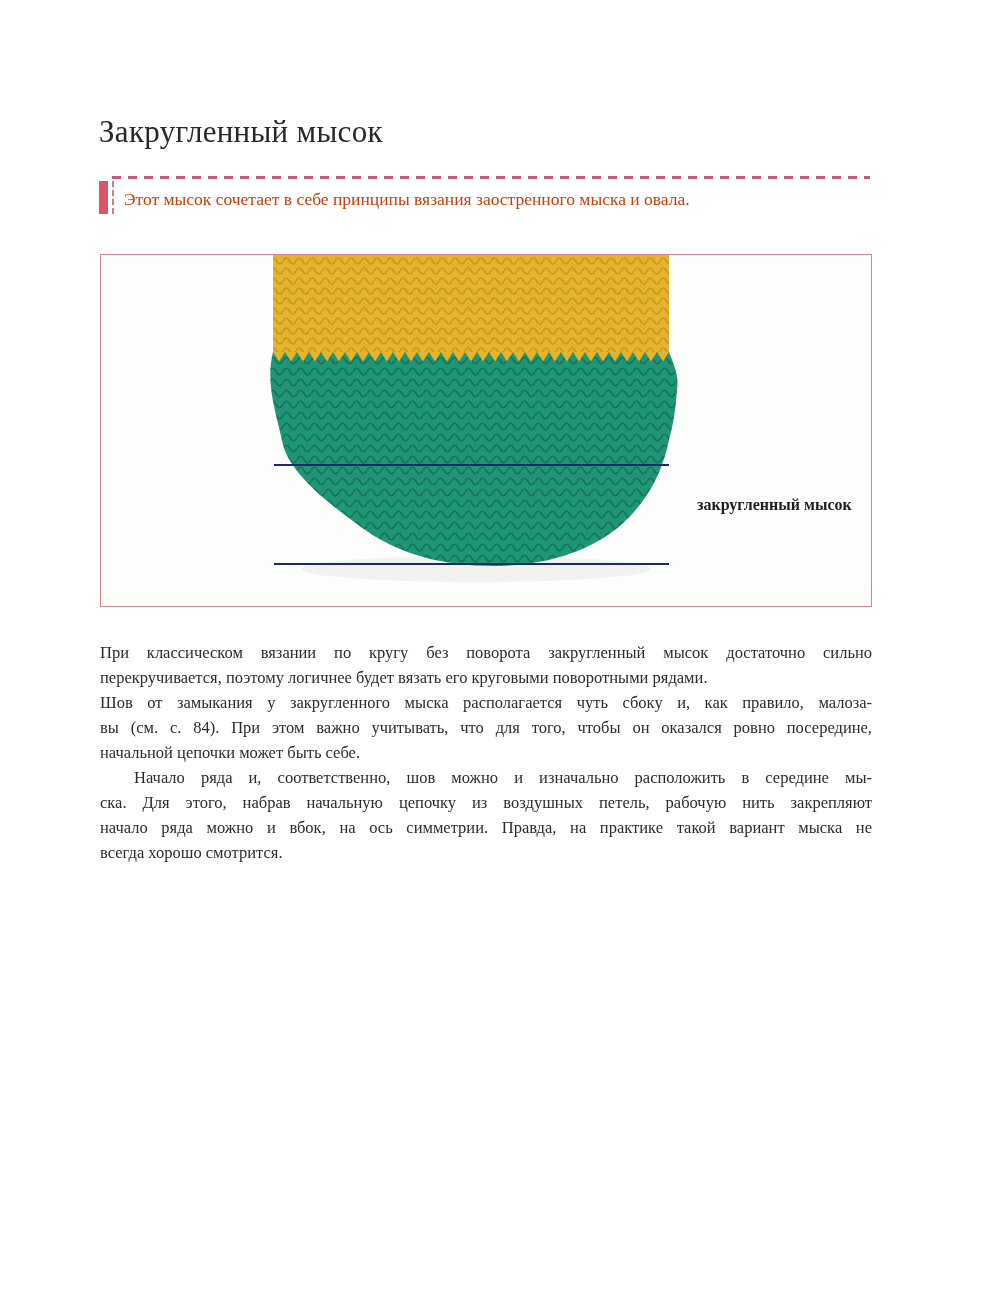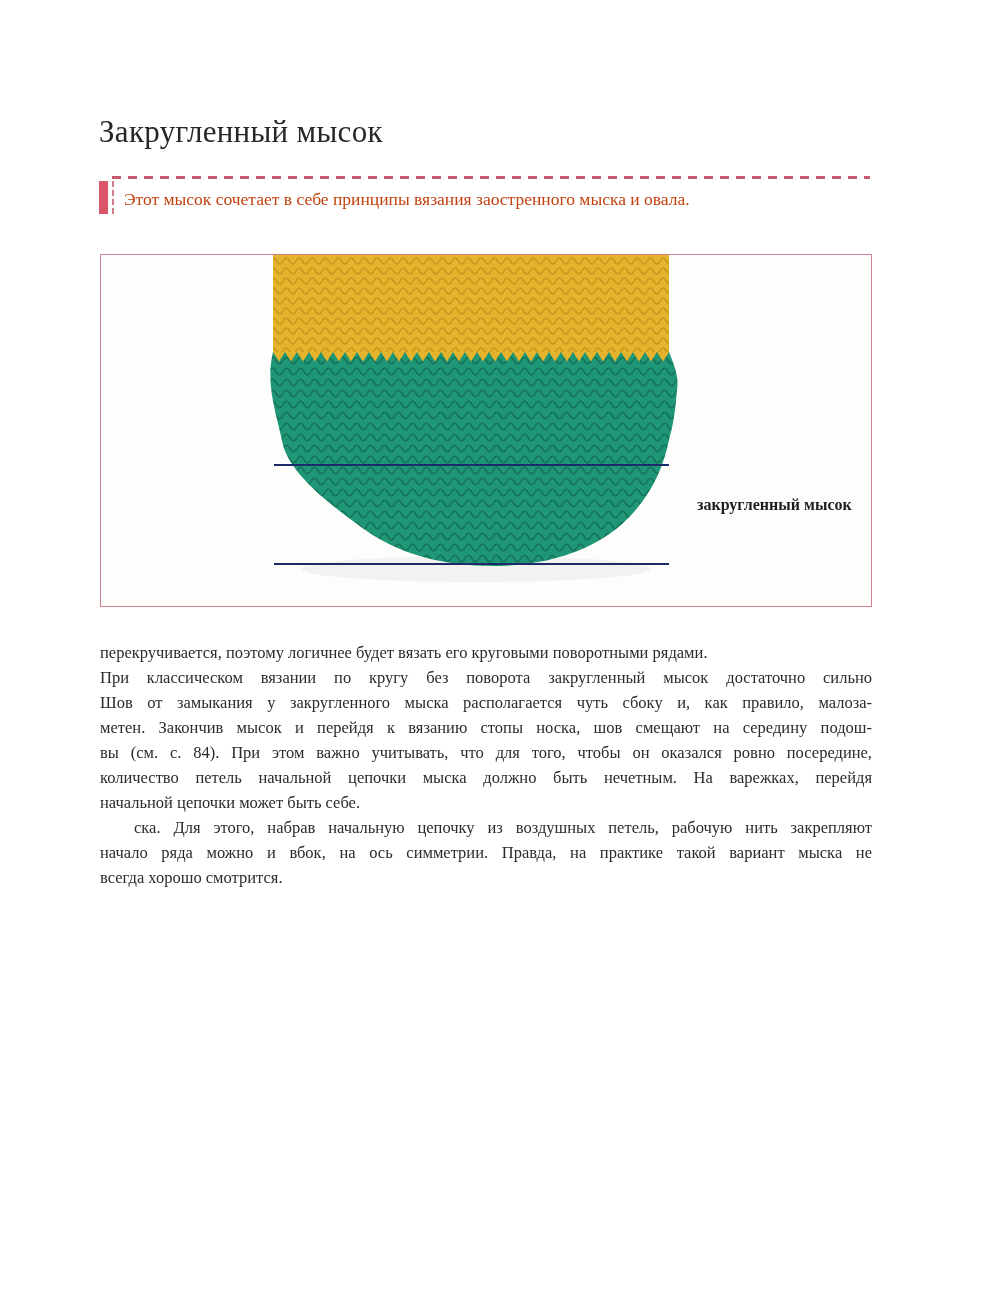--- a/index.html
+++ b/index.html
@@ -101,31 +101,30 @@
       <path id="teeth" d="M172,97 l6,9.5 l6,-9.5 l6,9.5 l6,-9.5 l6,9.5 l6,-9.5 l6,9.5 l6,-9.5 l6,9.5 l6,-9.5 l6,9.5 l6,-9.5 l6,9.5 l6,-9.5 l6,9.5 l6,-9.5 l6,9.5 l6,-9.5 l6,9.5 l6,-9.5 l6,9.5 l6,-9.5 l6,9.5 l6,-9.5 l6,9.5 l6,-9.5 l6,9.5 l6,-9.5 l6,9.5 l6,-9.5 l6,9.5 l6,-9.5 l6,9.5 l6,-9.5 l6,9.5 l6,-9.5 l6,9.5 l6,-9.5 l6,9.5 l6,-9.5 l6,9.5 l6,-9.5 l6,9.5 l6,-9.5 l6,9.5 l6,-9.5 l6,9.5 l6,-9.5 l6,9.5 l6,-9.5 l6,9.5 l6,-9.5 l6,9.5 l6,-9.5 l6,9.5 l6,-9.5 l6,9.5 l6,-9.5 l6,9.5 l6,-9.5 l6,9.5 l6,-9.5 l6,9.5 l6,-9.5 l6,9.5 l6,-9.5 Z"></path>
       <rect x="172" y="0" width="396" height="97" fill="url(#stY)"></rect>
       <line class="marker-line" x1="173" y1="210" x2="568" y2="210"></line>
       <line class="marker-line" x1="173" y1="309" x2="568" y2="309"></line>
     </svg>
     <figcaption class="fig-caption">закругленный мысок</figcaption>
   </figure>
 
   <div class="body-text">
       <div class="para">
+        <div class="line">При классическом вязании по кругу без поворота закругленный мысок достаточно сильно</div>
         <div class="line last">перекручивается, поэтому логичнее будет вязать его круговыми поворотными рядами.</div>
-        <div class="line">При классическом вязании по кругу без поворота закругленный мысок достаточно сильно</div>
       </div>
       <div class="para">
         <div class="line">Шов от замыкания у закругленного мыска располагается чуть сбоку и, как правило, малоза-</div>
-        <div class="line">метен. Закончив мысок и перейдя к вязанию стопы носка, шов смещают на середину подош-</div>
         <div class="line">вы (см. с. 84). При этом важно учитывать, что для того, чтобы он оказался ровно посередине,</div>
-        <div class="line">количество петель начальной цепочки мыска должно быть нечетным. На варежках, перейдя</div>
         <div class="line last">начальной цепочки может быть себе.</div>
       </div>
       <div class="para indent">
+        <div class="line">Начало ряда и, соответственно, шов можно и изначально расположить в середине мы-</div>
         <div class="line">ска. Для этого, набрав начальную цепочку из воздушных петель, рабочую нить закрепляют</div>
         <div class="line">начало ряда можно и вбок, на ось симметрии. Правда, на практике такой вариант мыска не</div>
         <div class="line last">всегда хорошо смотрится.</div>
       </div>
     </div>
 
   <div class="page-footer">
     <div class="page-badge">
       <span>68</span>
     </div>

